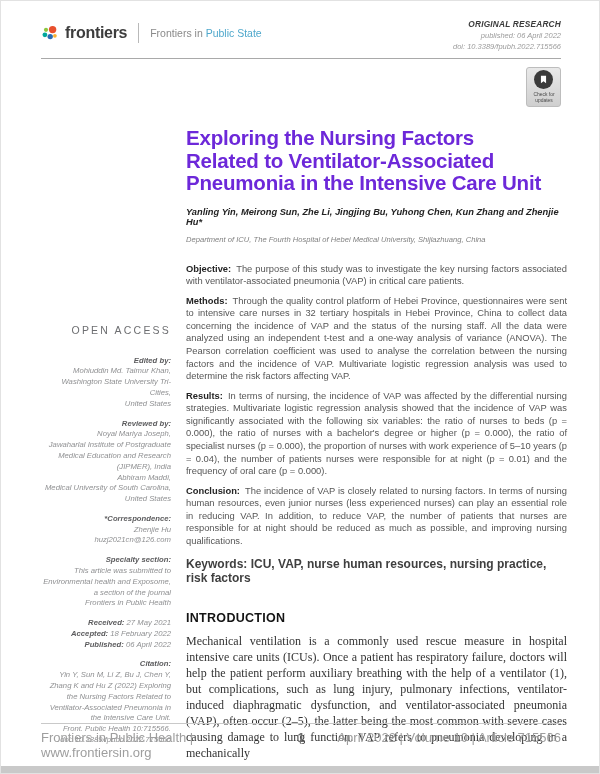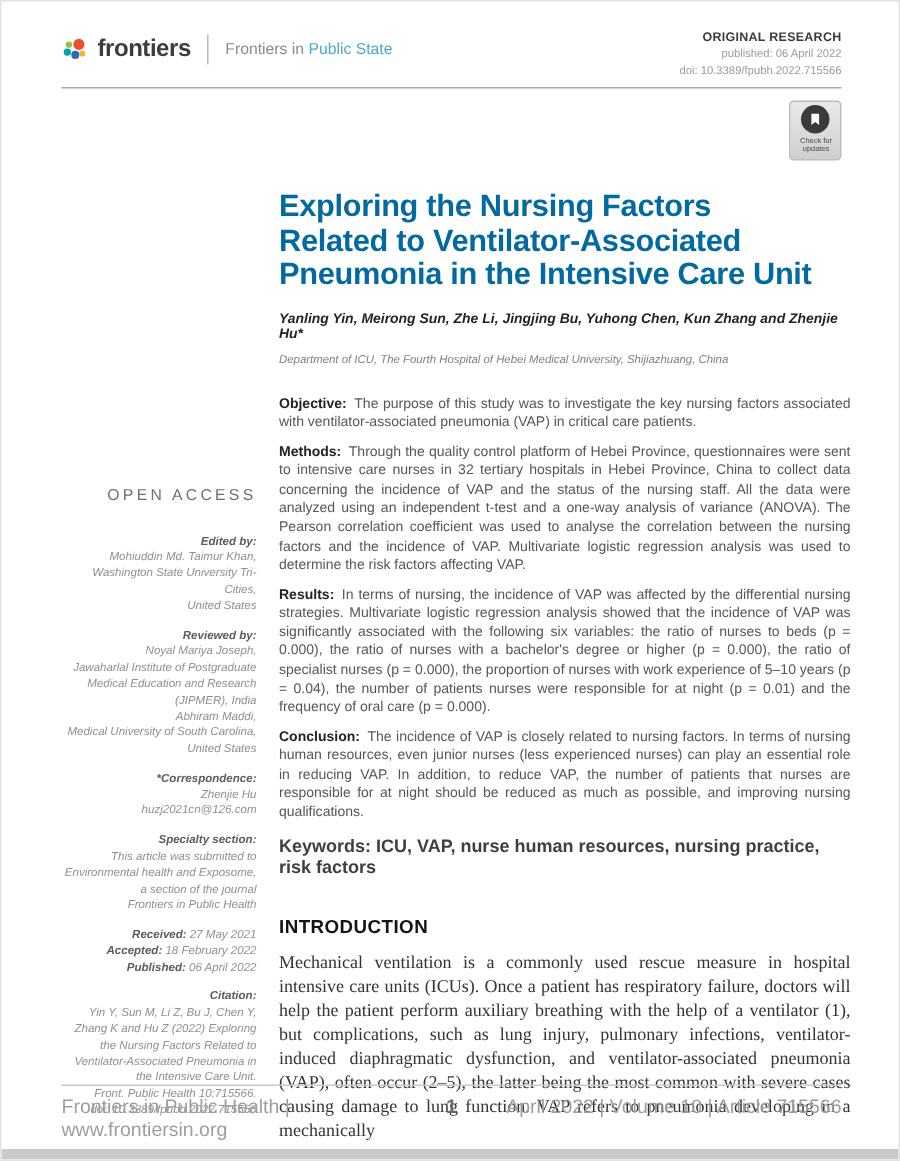--- a/index.html
+++ b/index.html
@@ -10,21 +10,21 @@
     font-family:"Liberation Sans", sans-serif; color:#444;
   }
 
   
   .header-left { position:absolute; top:22px; left:40px; display:flex; align-items:center; gap:7px; }
   .logo-icon { width:17px; height:17px; }
   .logo-text { font-size:16px; font-weight:bold; color:#3d3d3d; letter-spacing:-0.3px; }
   .logo-sep { width:1px; height:20px; background:#b9b9b9; margin:0 4px; }
   .journal-line { font-size:10.5px; color:#8a8a8a; }
   .journal-accent { color:#4fa8cc; }
-  .header-meta { position:absolute; top:18px; right:38px; text-align:right; }
+  .header-meta { position:absolute; top:18px; right:38px; text-align:right;font-style:italic; }
   .meta-type { font-size:8.3px; font-weight:bold; color:#3c3c3c; letter-spacing:0.2px; }
   .meta-line { font-size:7.5px; color:#9b9b9b; margin-top:2px; }
   .header-divider { position:absolute; top:57px; left:40px; right:38px; border-top:1px solid #a9a9a9; }
 
   
   .check-badge {
     position:absolute; top:66px; right:38px; width:35px; height:40px;
     background:linear-gradient(#e9e9e9,#cfcfcf); border:1px solid #bdbdbd; border-radius:3px;
     display:flex; flex-direction:column; align-items:center; justify-content:center; gap:2px;
     cursor:pointer;
@@ -43,21 +43,21 @@
   .open-access { font-style:normal; font-size:10.5px; letter-spacing:2.2px; color:#6d6e71;
     margin-bottom:18px; }
   .sb-group { margin-bottom:9px; }
   .sb-label { font-weight:bold; color:#5c5c5e; }
   .sb-text { white-space:pre-line; }
   .sb-line b { font-weight:bold; color:#5c5c5e; }
   .sb-email { color:#8f9092; cursor:pointer; }
 
   
   .main { position:absolute; left:185px; width:381px; top:126px; }
-  .title { font-size:20.5px; font-weight:bold; line-height:1.1; color:#0369a1;
+  .title { font-size:20.5px; font-weight:bold; line-height:1.1; color:#6d28d9;
     letter-spacing:-0.2px; white-space:pre-line; }
   .authors { margin-top:12px; font-size:9.3px; font-weight:bold; font-style:italic; color:#232323; }
   .affiliation { margin-top:8px; font-size:7.6px; font-style:italic; color:#818181; }
 
   .abstract { margin-top:19px; }
   .abs { font-size:9.35px; line-height:1.345; color:#565656; text-align:justify; margin-bottom:7px; }
   .abs b { color:#242424; margin-right:5px; }
   .keywords { margin-top:10px; font-size:12px; font-weight:bold; color:#3f3f3f; }
 
   .intro-heading { margin-top:26px; font-size:12.5px; font-weight:bold; color:#141414;

